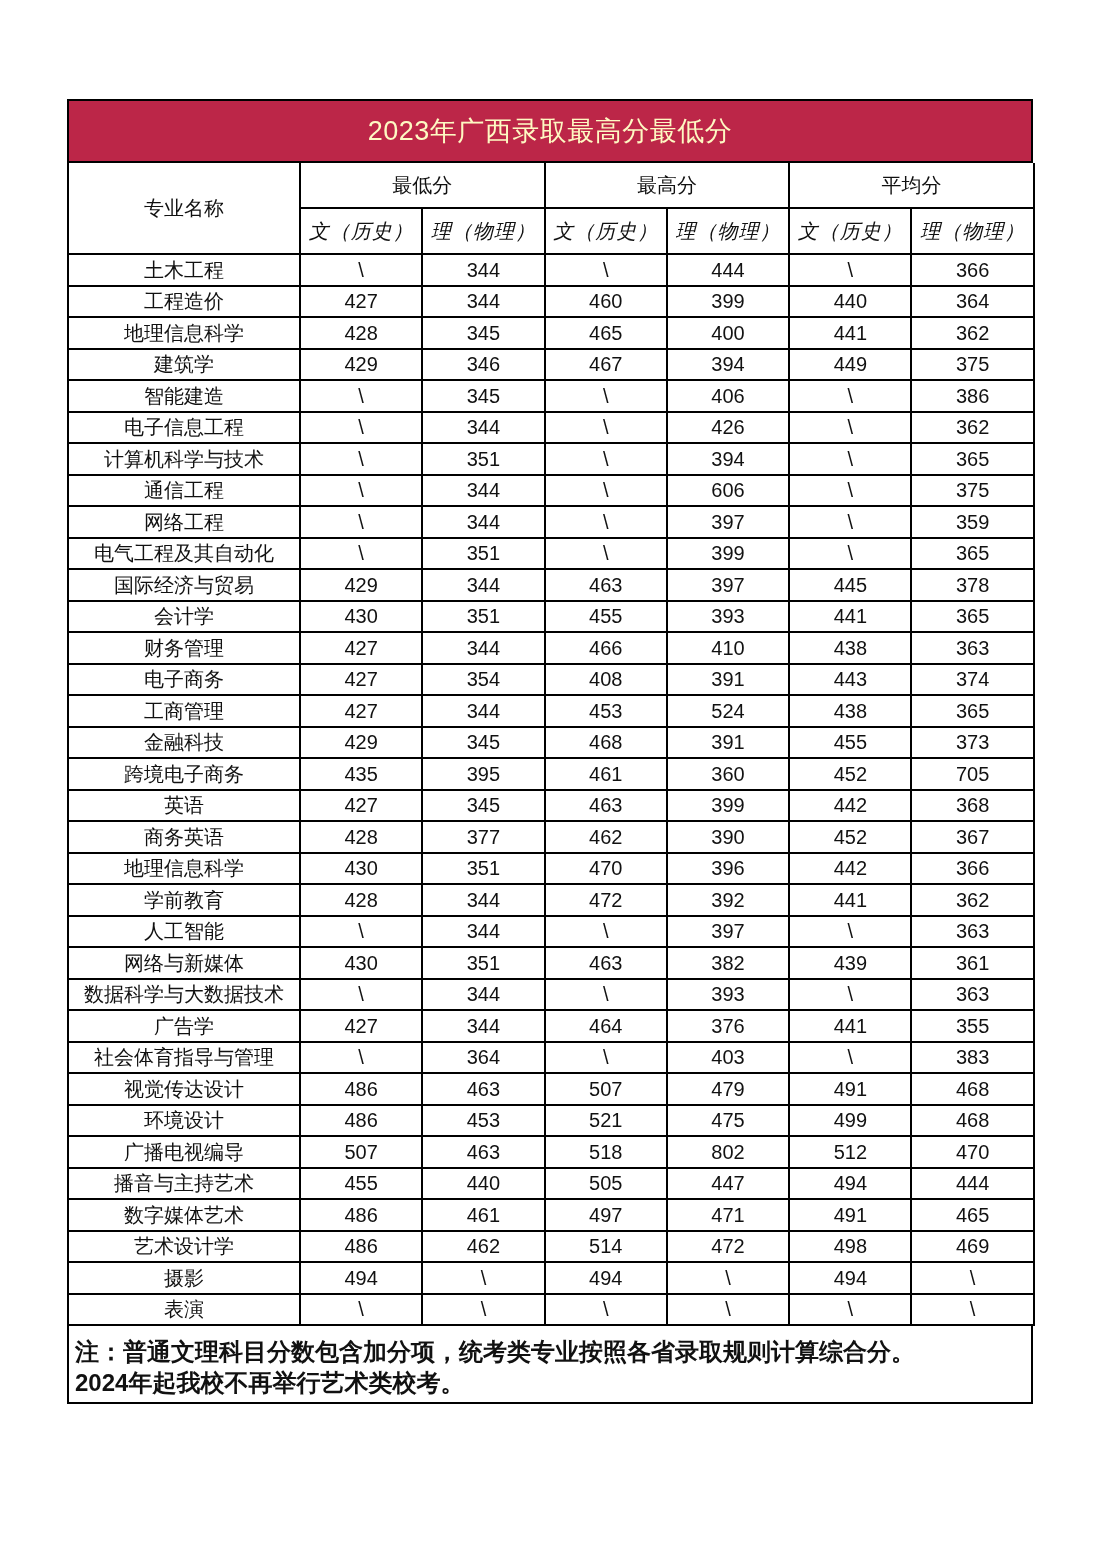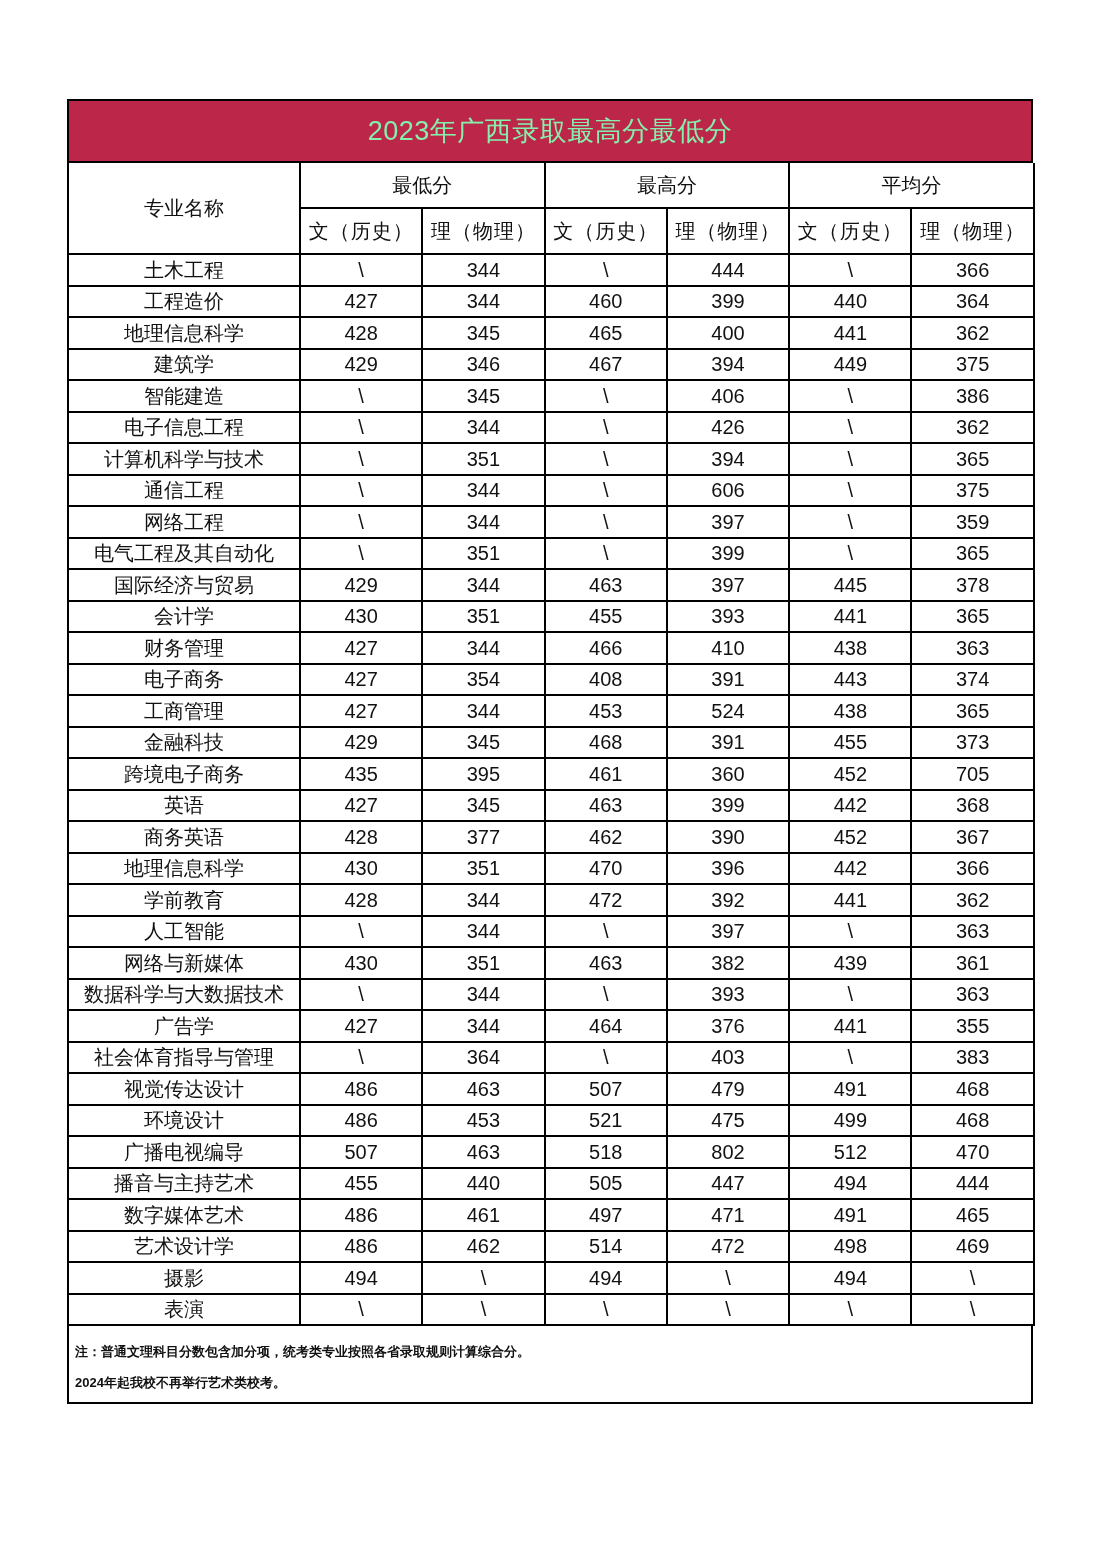--- a/index.html
+++ b/index.html
@@ -22,21 +22,21 @@
     }
     .title-bar {
       height: 64px;
       background: #bc2648;
       border: 2px solid #000;
       border-bottom: 2px solid #000;
       box-sizing: border-box;
       display: flex;
       align-items: center;
       justify-content: center;
-      color: #86efac;
+      color: #fef9c3;
       font-size: 27px;
       letter-spacing: 0.5px;
     }
     table.scores {
       border-collapse: collapse;
       width: 966px;
       table-layout: fixed;
     }
     table.scores td, table.scores th {
       border: 2px solid #000;
@@ -48,38 +48,39 @@
       white-space: nowrap;
       overflow: hidden;
     }
     table.scores th.group {
       height: 44px;
       border-radius: 9px;
     }
     table.scores th.sub {
       height: 44px;
       letter-spacing: 1px;
+      font-style: italic;
     }
     table.scores td {
       height: 29.5px;
     }
     table.scores tr.first th {
       border-top: none;
     }
     col.c-name { width: 232px; }
     col.c-val  { width: 122.3px; }
     .note {
       border: 2px solid #000;
       border-top: none;
       box-sizing: border-box;
       width: 966px;
       height: 78px;
       padding: 10px 6px 0 6px;
       font-weight: bold;
-      font-size: 13px;
+      font-size: 24px;
       line-height: 31px;
     }
   </style>
 </head>
 <body>
 
 <div class="sheet">
   <div class="title-bar">2023年广西录取最高分最低分</div>
 
   <table class="scores">

